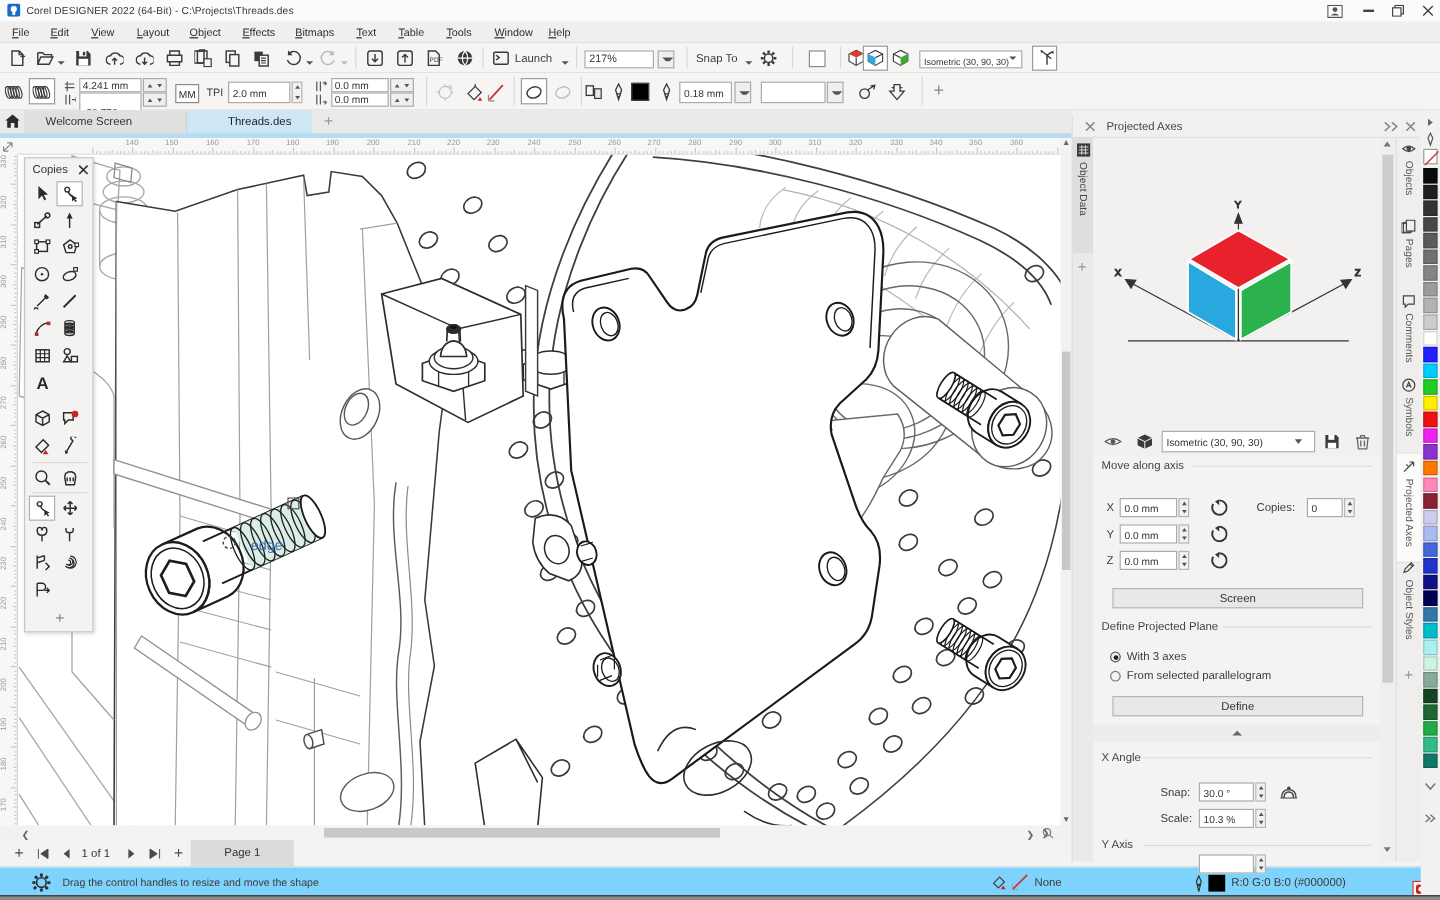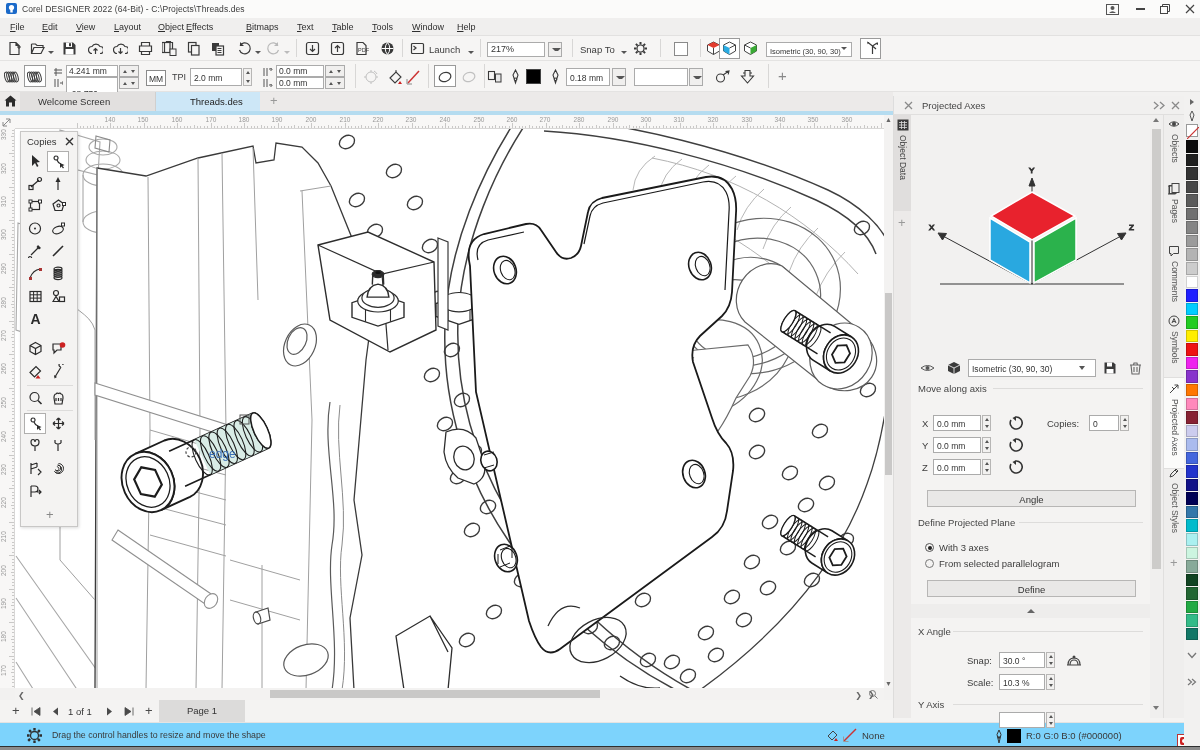--- a/index.html
+++ b/index.html
@@ -65,21 +65,21 @@
       <svg width="10" height="10" viewBox="0 0 10 10" style="position:absolute;left:1185px;top:4px">
         <path d="M1,1 L9,9 M9,1 L1,9" stroke="#444" stroke-width="1.2"></path>
       </svg>
     </div>
     <div class="abs" id="menubar">
       <div class="menu" style="left:10px"><u>F</u>ile</div>
       <div class="menu" style="left:42px"><u>E</u>dit</div>
       <div class="menu" style="left:76px"><u>V</u>iew</div>
       <div class="menu" style="left:114px"><u>L</u>ayout</div>
       <div class="menu" style="left:158px"><u>O</u>bject</div>
-      <div class="menu" style="left:186px"><u>E</u>ffects</div>
+      <div class="menu" style="left:202px"><u>E</u>ffects</div>
       <div class="menu" style="left:246px"><u>B</u>itmaps</div>
       <div class="menu" style="left:297px"><u>T</u>ext</div>
       <div class="menu" style="left:332px"><u>T</u>able</div>
       <div class="menu" style="left:372px"><u>T</u>ools</div>
       <div class="menu" style="left:412px"><u>W</u>indow</div>
       <div class="menu" style="left:457px"><u>H</u>elp</div>
     </div>
     <div class="abs" id="toolbar1">
       <svg width="15" height="15" viewBox="0 0 15 15" style="position:absolute;left:8px;top:5px">
         <path d="M2,1.5 L8,1.5 L11,4.5 L11,13.5 L2,13.5 Z M8,1.5 L8,4.5 L11,4.5" stroke="#3a3a3a" fill="none" stroke-width="1.2"></path>
@@ -1255,21 +1255,21 @@
       <div class="lbl" style="left:11px;top:347px">Z</div>
       <div class="field" style="left:22px;top:344px;width:48px;height:16px;font-size:8.5px;padding-top:3px">0.0 mm</div>
       <div class="spin" style="left:71px;top:344px;height:16px"></div>
       <svg width="14" height="14" viewBox="0 0 14 14" style="position:absolute;left:98px;top:345px">
         <path d="M7,1 A 6,6 0 1 1 2,4" fill="none" stroke="#333" stroke-width="1.6"></path>
         <path d="M7,0 l-3.5,2 L7,5 Z" fill="#333"></path>
       </svg>
       <div class="lbl" style="left:136px;top:303px">Copies:</div>
       <div class="field" style="left:178px;top:300px;width:30px;height:16px;font-size:8.5px;padding-top:3px">0</div>
       <div class="spin" style="left:209px;top:300px;height:16px"></div>
-      <div class="btn" style="left:16px;top:375px;width:209px;height:17px;padding-top:3px">Angle</div>
+      <div class="btn" style="left:16px;top:375px;width:209px;height:17px;padding-top:3px">Screen</div>
       <div class="lbl" style="left:7px;top:402px;color:#444">Define Projected Plane</div>
       <div class="abs" style="left:108px;top:407px;width:124px;height:1px;background:#dddcdb"></div>
       <div class="abs" style="left:14px;top:428px;width:9px;height:9px;border:1px solid #555;border-radius:50%">
         <div style="position:absolute;left:1.5px;top:1.5px;width:4px;height:4px;background:#222;border-radius:50%"></div>
       </div>
       <div class="lbl" style="left:28px;top:427px">With 3 axes</div>
       <div class="abs" style="left:14px;top:444px;width:9px;height:9px;border:1px solid #777;border-radius:50%"></div>
       <div class="lbl" style="left:28px;top:443px">From selected parallelogram</div>
       <div class="btn" style="left:16px;top:465px;width:209px;height:17px;padding-top:3px">Define</div>
       <div class="abs" style="left:0px;top:489px;width:239px;height:14px;background:#eeedec">

